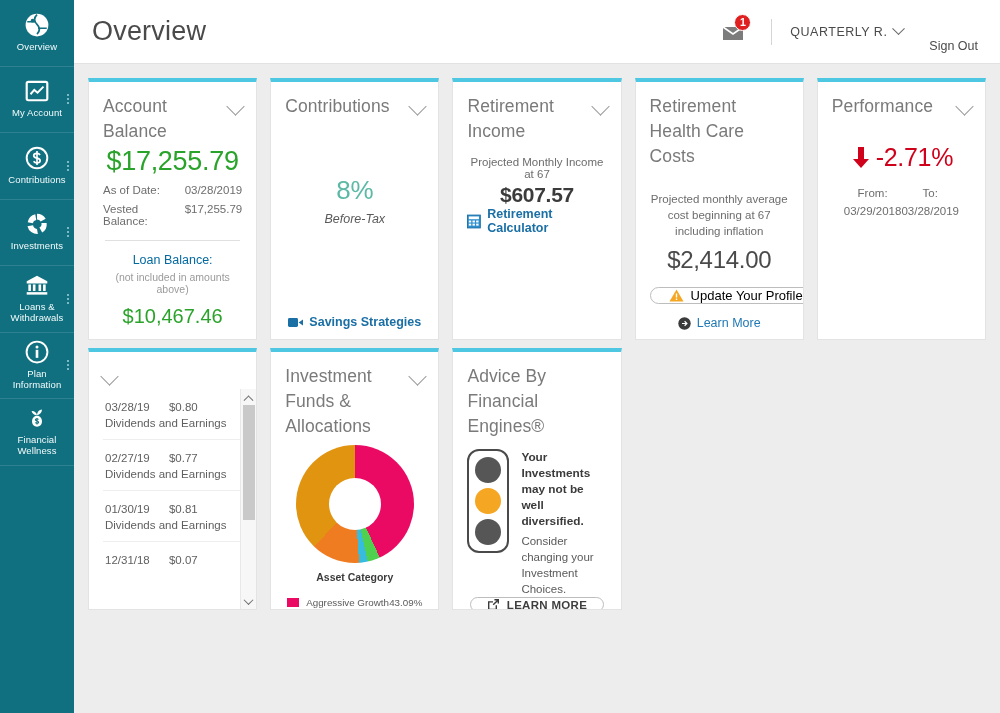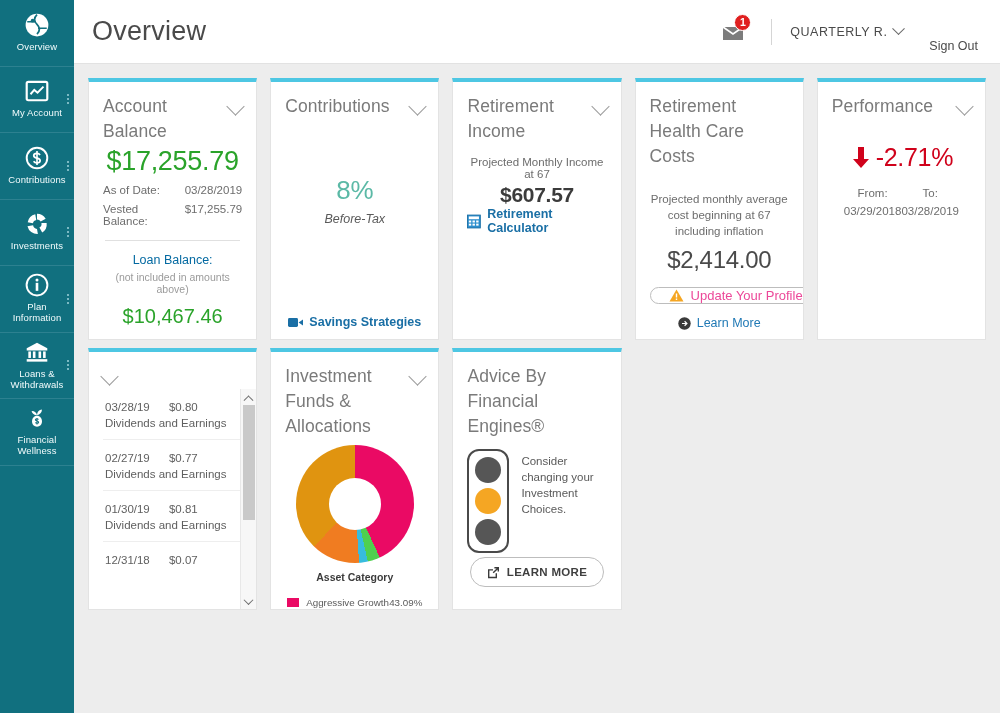--- a/index.html
+++ b/index.html
@@ -110,21 +110,21 @@
   .ri-sub { text-align: center; font-size: 11.5px; color: #6d6d6d; margin-top: 12px; }
   .ri-amt { text-align: center; font-size: 21px; color: #3b3b3b; font-weight: bold; margin-top: 3px; letter-spacing: -.3px; }
   .calc-row { display: flex; align-items: center; justify-content: center; gap: 6px; cursor: pointer; }
 
   .hc-sub { text-align: center; font-size: 11.5px; color: #6d6d6d; line-height: 16px; margin-top: 22px; }
   .hc-amt { text-align: center; font-size: 24px; color: #4a4a4a; margin-top: 7px; letter-spacing: -.3px; }
   .pill {
     margin: 13px auto 0; border: 1px solid #bdbdbd; border-radius: 20px;
     height: 36px; padding: 0 18px; background: #fff;
     display: inline-flex; align-items: center; justify-content: center; gap: 7px;
-    font-size: 13px; color: #ec4899; cursor: pointer; white-space: nowrap;
+    font-size: 13px; color: #000000; cursor: pointer; white-space: nowrap;
   }
   .learn-row { display: flex; align-items: center; justify-content: center; gap: 6px; margin-top: 12px; cursor: pointer; }
   .learn-text { font-size: 12.5px; color: #2079b5; }
 
   .perf-row { display: flex; align-items: center; justify-content: center; gap: 4px; margin-top: 24px; }
   .perf-val { font-size: 25px; color: #d0021b; letter-spacing: -.3px; }
   .perf-dates { display: flex; justify-content: space-between; padding: 0 12px; margin-top: 12px; }
   .perf-col { text-align: center; font-size: 11.5px; color: #6d6d6d; line-height: 18px; }
 
   
@@ -245,47 +245,47 @@
       <span class="dots">
           <i></i>
           <i></i>
           <i></i>
         </span>
     </div>
 
     <div class="nav-item">
       <span class="nav-icon">
         <svg viewBox="0 0 24 24">
-            <circle cx="12" cy="12" r="9.6" fill="none" stroke="#fff" stroke-width="1.8"></circle>
-            <circle cx="12" cy="7.4" r="1.4" fill="#fff"></circle>
-            <rect x="10.8" y="10" width="2.4" height="7.4" fill="#fff"></rect>
-          </svg>
-      </span>
-      <span class="nav-label">Plan
-Information</span>
-      <span class="dots">
-          <i></i>
-          <i></i>
-          <i></i>
-        </span>
-    </div>
-
-    <div class="nav-item">
-      <span class="nav-icon">
-        <svg viewBox="0 0 24 24">
             <path d="M2.5 8.5L12 3.5l9.5 5v2H2.5z" fill="#fff"></path>
             <rect x="4" y="11.5" width="2.4" height="6" fill="#fff"></rect>
             <rect x="8.2" y="11.5" width="2.4" height="6" fill="#fff"></rect>
             <rect x="13.4" y="11.5" width="2.4" height="6" fill="#fff"></rect>
             <rect x="17.6" y="11.5" width="2.4" height="6" fill="#fff"></rect>
             <rect x="2.5" y="18.6" width="19" height="2.3" fill="#fff"></rect>
           </svg>
       </span>
       <span class="nav-label">Loans &amp;
 Withdrawals</span>
+      <span class="dots">
+          <i></i>
+          <i></i>
+          <i></i>
+        </span>
+    </div>
+
+    <div class="nav-item">
+      <span class="nav-icon">
+        <svg viewBox="0 0 24 24">
+            <circle cx="12" cy="12" r="9.6" fill="none" stroke="#fff" stroke-width="1.8"></circle>
+            <circle cx="12" cy="7.4" r="1.4" fill="#fff"></circle>
+            <rect x="10.8" y="10" width="2.4" height="7.4" fill="#fff"></rect>
+          </svg>
+      </span>
+      <span class="nav-label">Plan
+Information</span>
       <span class="dots">
           <i></i>
           <i></i>
           <i></i>
         </span>
     </div>
 
     <div class="nav-item">
       <span class="nav-icon">
         <svg viewBox="0 0 24 24">
@@ -513,20 +513,21 @@
         <div class="card-head">
           <div class="card-title">Advice By Financial Engines®</div>
         </div>
         <div class="advice-body">
           <div class="traffic">
             <div class="lamp"></div>
             <div class="lamp amber"></div>
             <div class="lamp"></div>
           </div>
           <div class="advice-text">
+            <div class="advice-strong">Your Investments may not be well diversified.</div>
             <div class="advice-p">Consider changing your Investment Choices.</div>
           </div>
         </div>
         <div class="pill-lm">
           <svg width="13" height="13" viewBox="0 0 13 13">
               <path d="M1 3.2h5v1.4H2.4v6.2h6.2V7.2H10v5H1z" fill="#3b3b3b"></path>
               <path d="M7.4 1h4.6v4.6h-1.4V3.4L6.7 7.3 5.7 6.3l3.9-3.9H7.4z" fill="#3b3b3b"></path>
             </svg>
           <span>LEARN MORE</span>
         </div>

